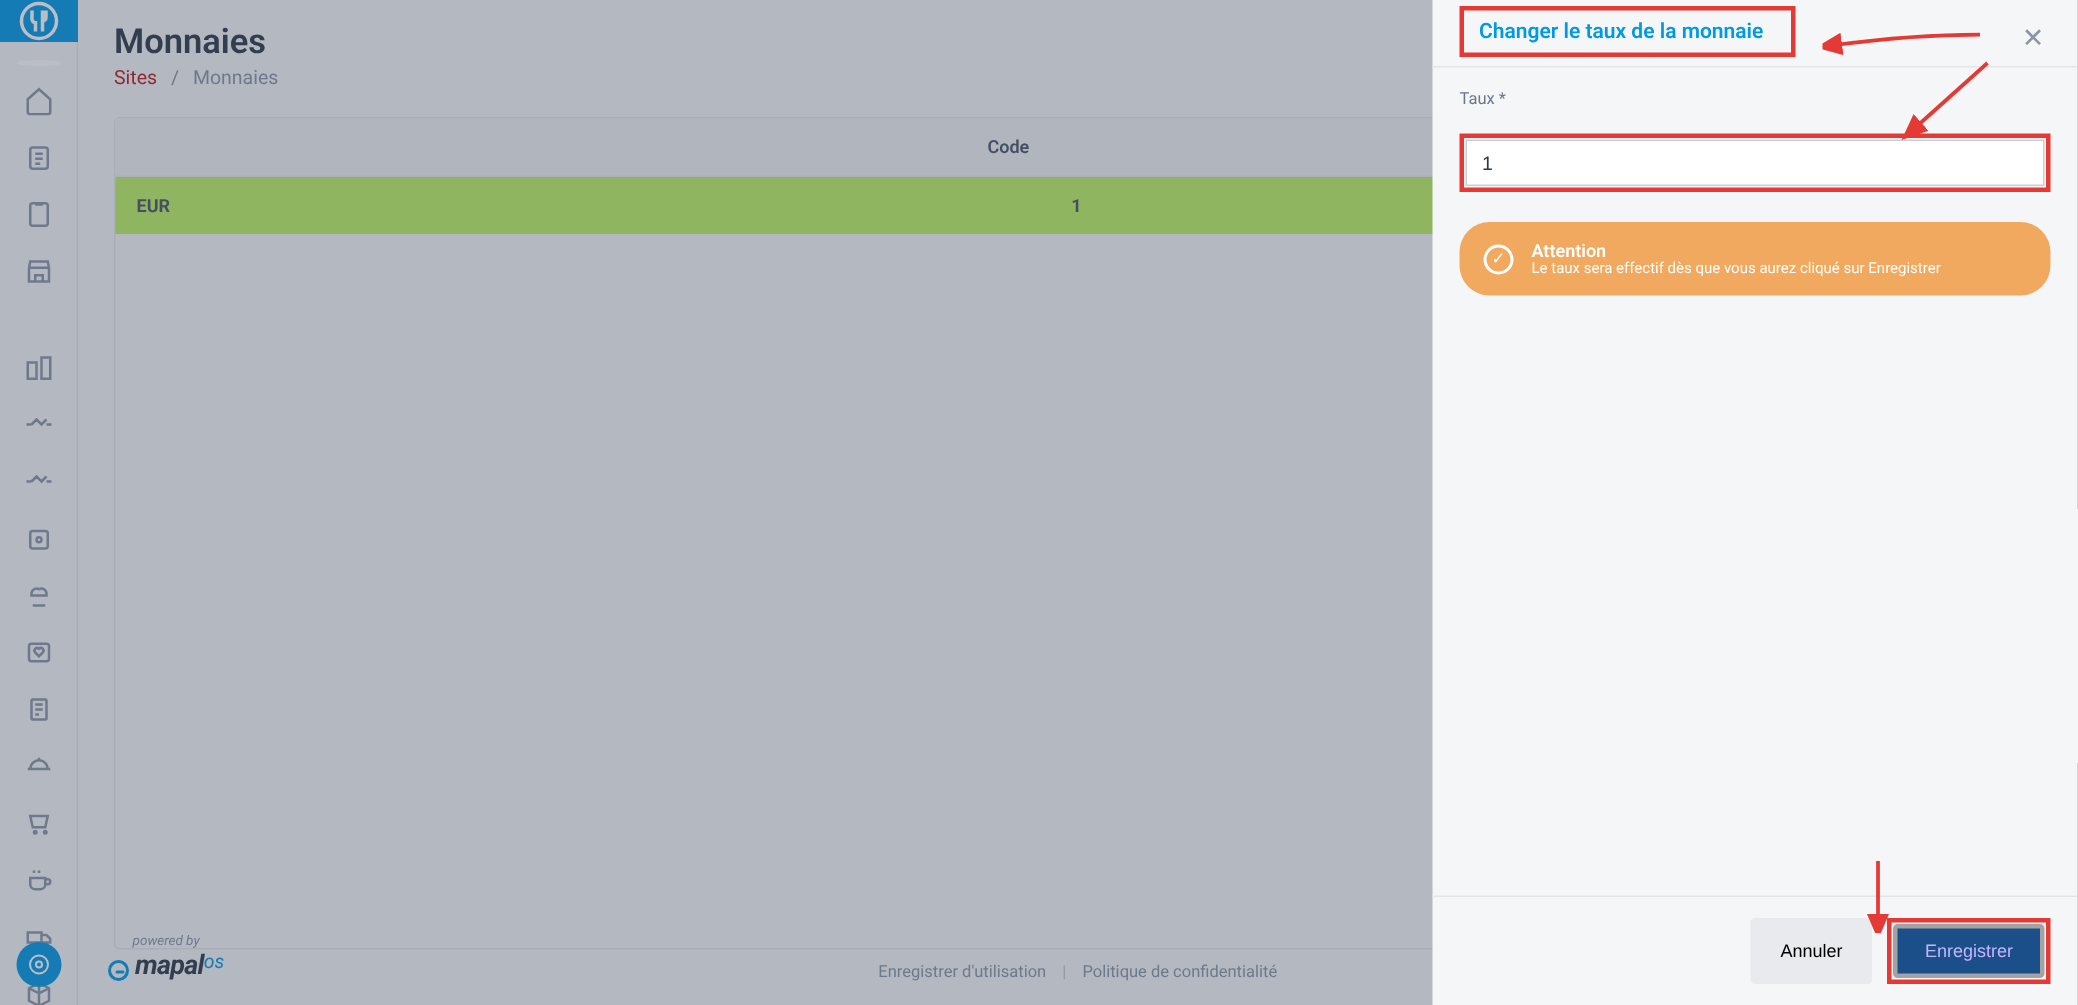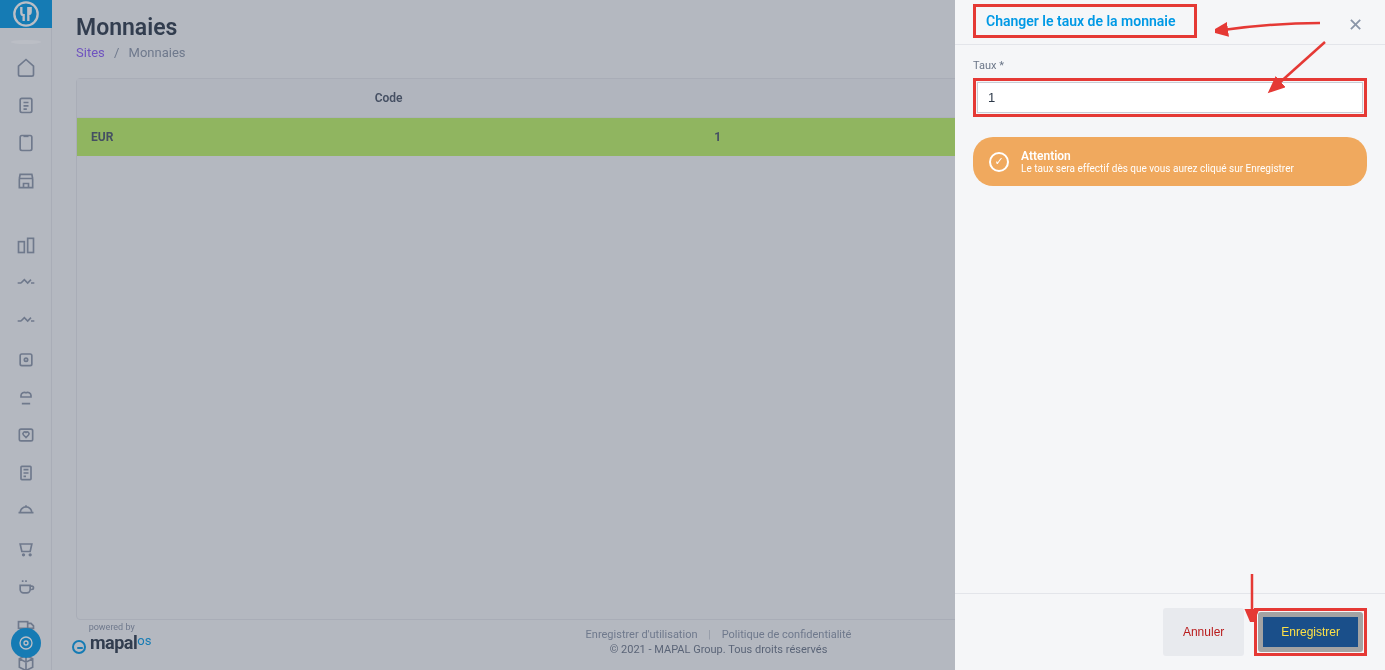--- a/index.html
+++ b/index.html
@@ -89,33 +89,33 @@
 .page-title {
   font-size: 23px;
   font-weight: 600;
   color: #2d3a4a;
 }
 .breadcrumb {
   margin-top: 4px;
   font-size: 13px;
   color: #8a95a8;
 }
-.breadcrumb a { color: #8b5cf6; text-decoration: none; text-align: center; }
+.breadcrumb a { color: #b91c1c; text-decoration: none; text-align: center; }
 .breadcrumb .sep { margin: 0 6px; }
 
 .table-wrap {
   margin-top: 18px;
   background: #f5f6f8;
   border: 1px solid #e3e5ea;
   border-radius: 4px;
   flex: 1;
 }
 table { width: 100%; border-collapse: collapse; }
 th {
-  text-align: center;
+  text-align: right;
   padding: 12px 14px;
   font-size: 12px;
   font-weight: 600;
   color: #4a5568;
   background: #f0f1f4;
 }
 th:last-child { text-align: right; }
 td {
   padding: 12px 14px;
   font-size: 12px;
@@ -134,20 +134,21 @@
 }
 .footer .links { margin-bottom: 2px; }
 .footer .links span { color: #8a95a8; }
 .footer .links .fsep { margin: 0 8px; color: #c0c5cf; }
 .footer .poweredby {
   position: absolute;
   left: 20px;
   bottom: 16px;
   font-size: 9px;
   color: #8a95a8;
+  font-style: italic;
 }
 .footer .poweredby .brand {
   font-size: 18px;
   font-weight: 700;
   letter-spacing: -0.5px;
   color: #2d3a4a;
 }
 .footer .poweredby .os { color: #0099e5; font-size: 13px; vertical-align: super;}
 .footer .circ {
   display:inline-block;
@@ -198,21 +199,21 @@
   cursor: pointer;
   padding: 10px 4px 0 0;
 }
 .sp-body {
   padding: 14px 18px;
   flex: 1;
 }
 .field-label {
   font-size: 11px;
   color: #6b7688;
-  margin-bottom: 6px;
+  margin-bottom: 17px;
 }
 .input-highlight {
   border: 3px solid #e53935;
   padding: 1px;
 }
 .taux-input {
   width: 100%;
   padding: 7px 10px;
   border: 1px solid #c9cdd6;
   font-size: 13px;
@@ -249,23 +250,23 @@
   justify-content: flex-end;
   gap: 10px;
 }
 .btn {
   padding: 8px 20px;
   font-size: 12px;
   border-radius: 3px;
   cursor: pointer;
   border: none;
 }
-.btn-cancel { background: #e8eaee; color: #b91c1c; }
+.btn-cancel { background: #e8eaee; color: #000000; }
 .btn-save-wrap { border: 3px solid #e53935; padding: 1px; }
-.btn-save { background: #1a4f8a; color: #fde047; padding: 8px 18px; border: 5px solid #a3a3a3; }
+.btn-save { background: #1a4f8a; color: #c4b5fd; padding: 8px 18px; border: 3px solid #a3a3a3; }
 
 
 .arrow {
   position: absolute;
   z-index: 20;
   pointer-events: none;
 }
 .arrow svg { display: block; }
 
 </style>
@@ -407,21 +408,20 @@
   <div class="footer">
     <div class="poweredby">
       <div>powered by</div>
       <span class="circ"></span><span class="brand">mapal</span><span class="os">os</span>
     </div>
     <div class="links">
       <span>Enregistrer d'utilisation</span>
       <span class="fsep">|</span>
       <span>Politique de confidentialité</span>
     </div>
-    <div>© 2021 - MAPAL Group. Tous droits réservés</div>
   </div>
 </div>
 
 <div class="dim"></div>
 
 <div class="sidepanel">
   <div class="sp-header">
     <div class="sp-title-box">
       <div class="sp-title">Changer le taux de la monnaie</div>
     </div>

